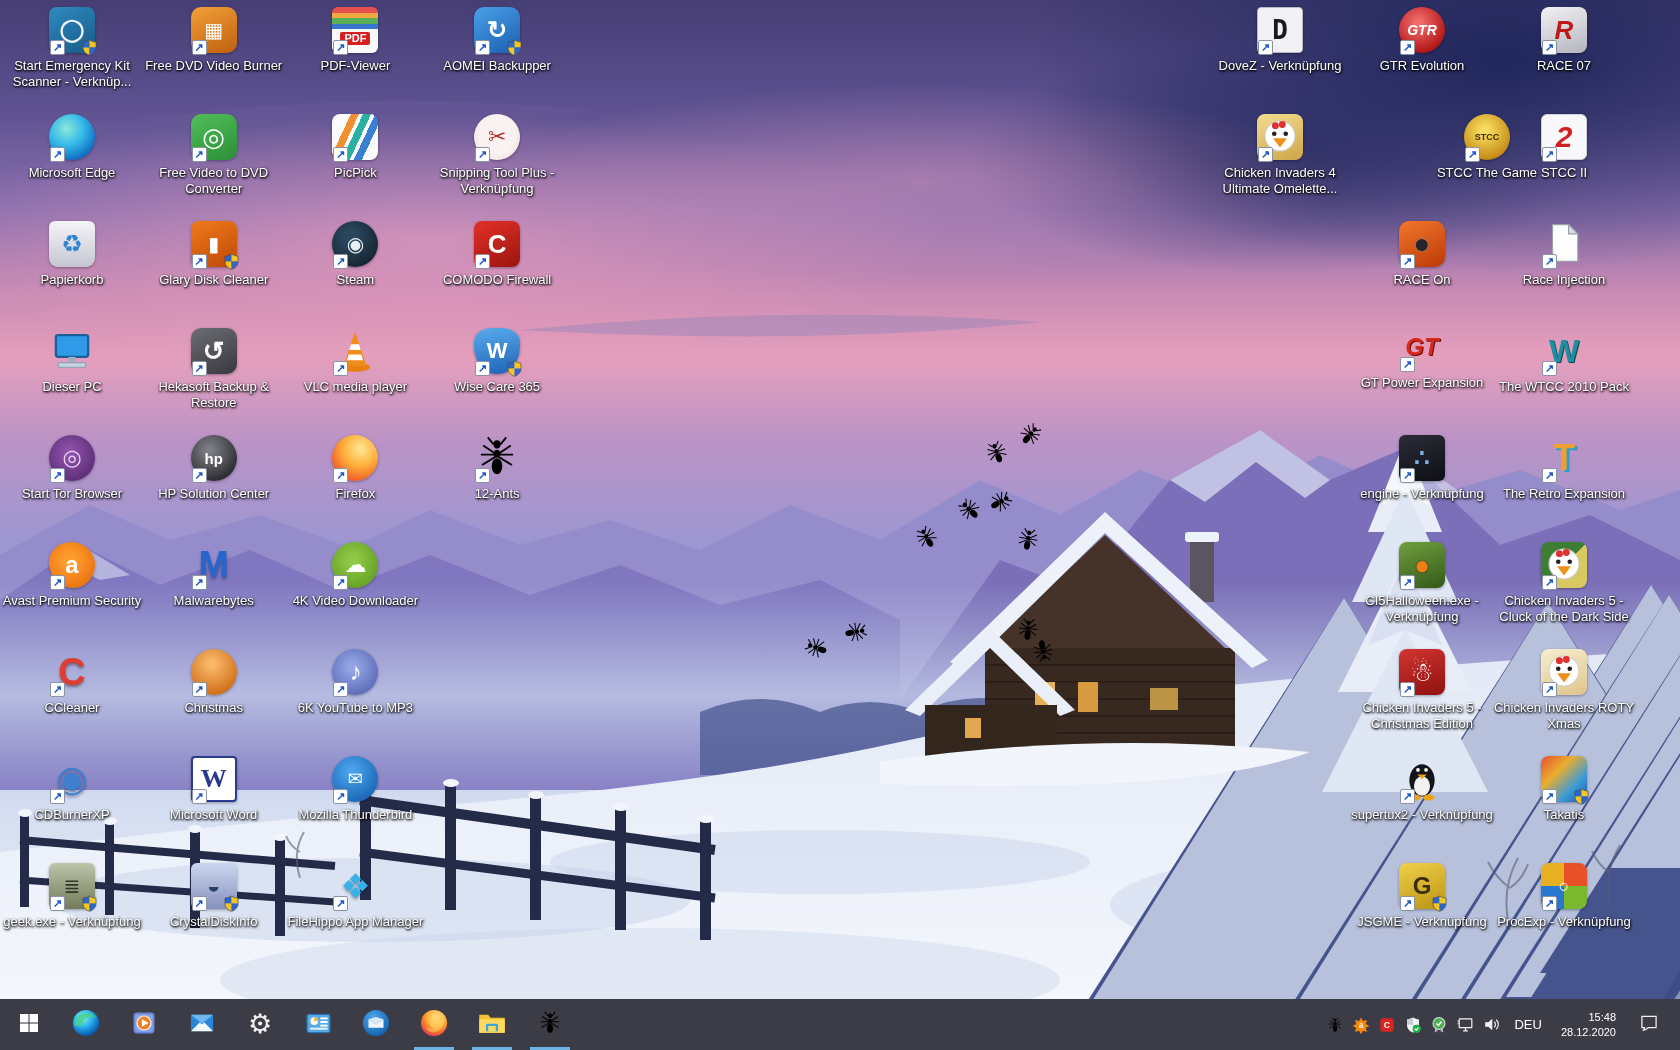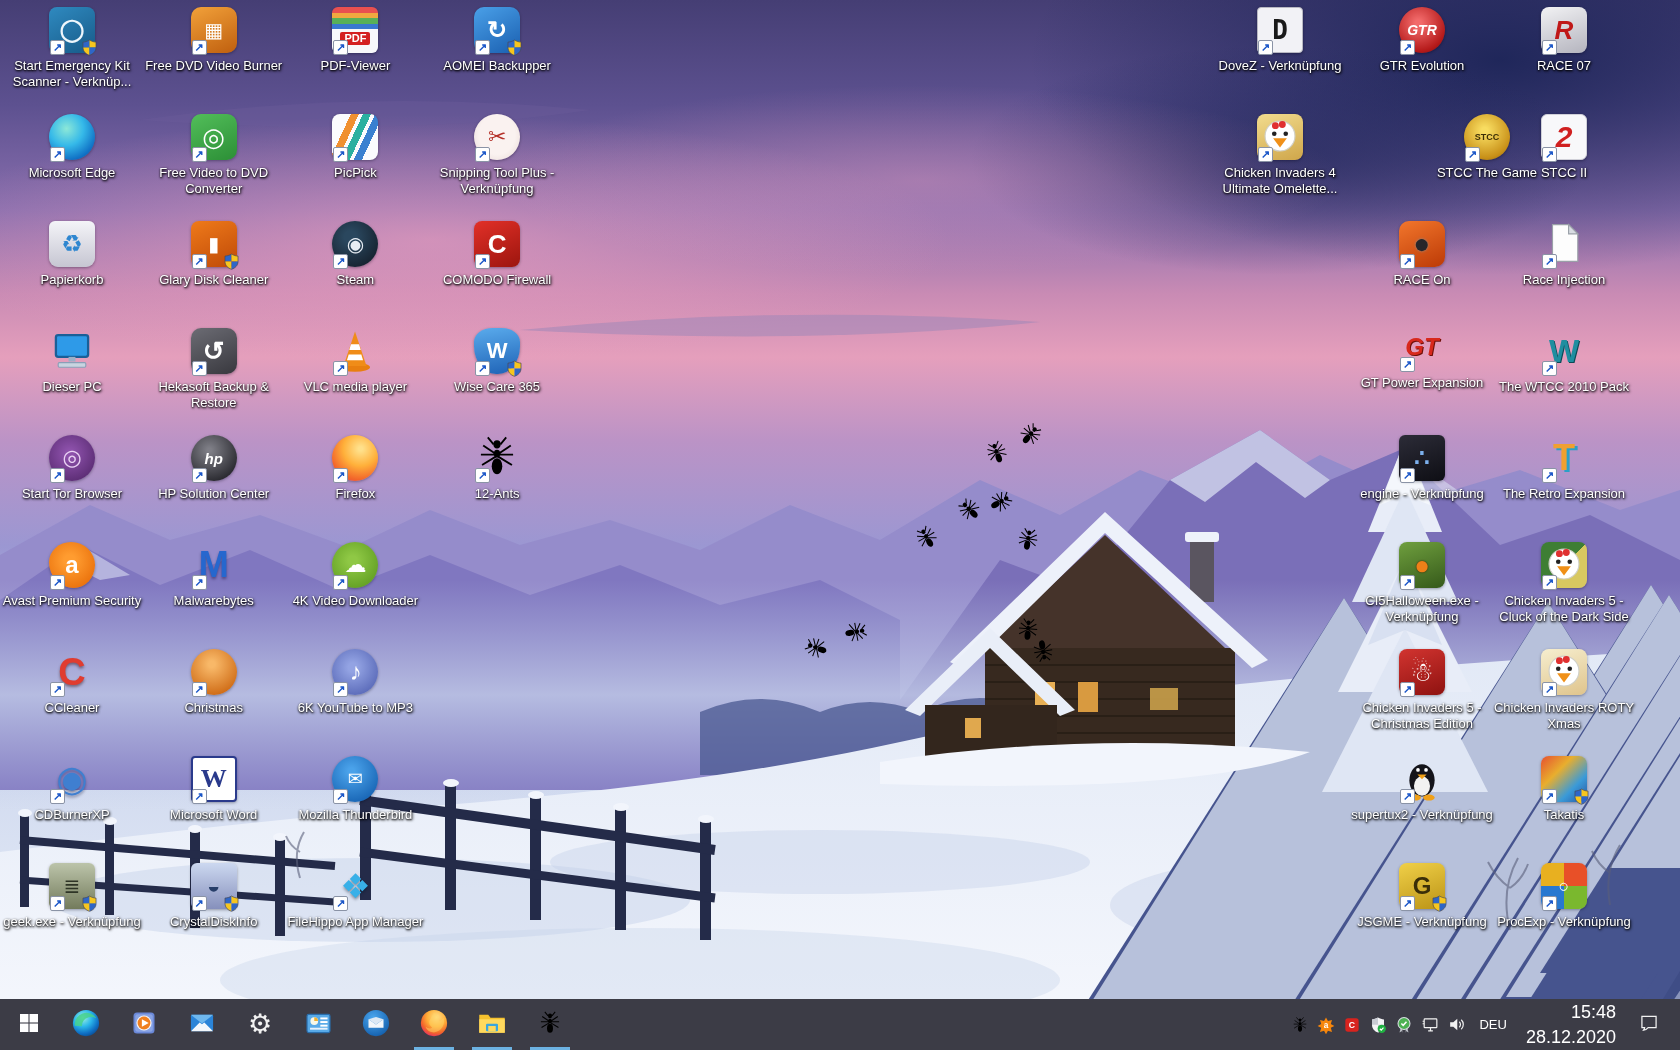--- a/index.html
+++ b/index.html
@@ -36,21 +36,21 @@
   .searchbox .ph { color:#444; font-size:15px; white-space:nowrap; }
   .tbbtns { display:flex; align-items:stretch; }
   .tbbtn { width:58px; display:flex; align-items:center; justify-content:center;
            position:relative; background:none; border:none; cursor:pointer; }
   .tbbtn.running::after { content:""; position:absolute; bottom:0; left:9px; right:9px;
                           height:3px; background:#6cb2e2; }
   .tray { margin-left:auto; display:flex; align-items:center; gap:2px; }
   .trayic { width:26px; height:51px; display:flex; align-items:center; justify-content:center;
             cursor:pointer; }
   .lang { color:#fff; font-size:13px; padding:0 8px; display:flex; align-items:center; cursor:pointer; }
-  .clock { color:#fff; font-size:18px; line-height:1.35; text-align:right;
+  .clock { color:#fff; font-size:11px; line-height:1.35; text-align:right;
            padding:0 9px; display:flex; flex-direction:column; justify-content:center; cursor:pointer; }
   .acbtn { width:44px; display:flex; align-items:center; justify-content:center;
            background:none; border:none; cursor:pointer; }
   .showdesk { width:7px; border-left:1px solid rgba(255,255,255,.3); cursor:pointer; }
 </style>
 </head>
 <body>
 
 <div class="desktop">
 
@@ -406,21 +406,21 @@
         <div class="tilewrap">
           <div class="tilebg" style="background: radial-gradient(circle at 45% 40%, rgb(141, 81, 171) 10%, rgb(86, 41, 110) 85%); border-radius: 50%;"></div>
           <span class="tileglyph" style="color: rgb(234, 210, 244); font-size: 22px;">◎</span>
           <span class="sc-arrow">↗</span>
         </div>
         <div class="dlabel">Start Tor Browser</div>
       </div>
       <div class="dicon" style="left: 138.7px; top: 435px;">
         <div class="tilewrap">
           <div class="tilebg" style="background: radial-gradient(circle at 40% 33%, rgb(126, 126, 134) 5%, rgb(38, 38, 44) 80%); border-radius: 50%;"></div>
-          <span class="tileglyph" style="color: rgb(255, 255, 255); font-size: 15px; font-weight: bold; font-style: italic;">hp</span>
+          <span class="tileglyph" style="color: rgb(255, 255, 255); font-size: 15px; font-weight: bold; ">hp</span>
           <span class="sc-arrow">↗</span>
         </div>
         <div class="dlabel">HP Solution Center</div>
       </div>
       <div class="dicon" style="left: 280.4px; top: 435px;">
         <div class="tilewrap">
           <div class="tilebg" style="background: radial-gradient(circle at 62% 30%, rgb(255, 224, 138) 5%, rgb(255, 176, 58) 40%, rgb(242, 101, 42) 72%, rgb(227, 40, 110) 100%); border-radius: 50%;"></div>
           <span class="sc-arrow">↗</span>
         </div>
         <div class="dlabel">Firefox</div>

